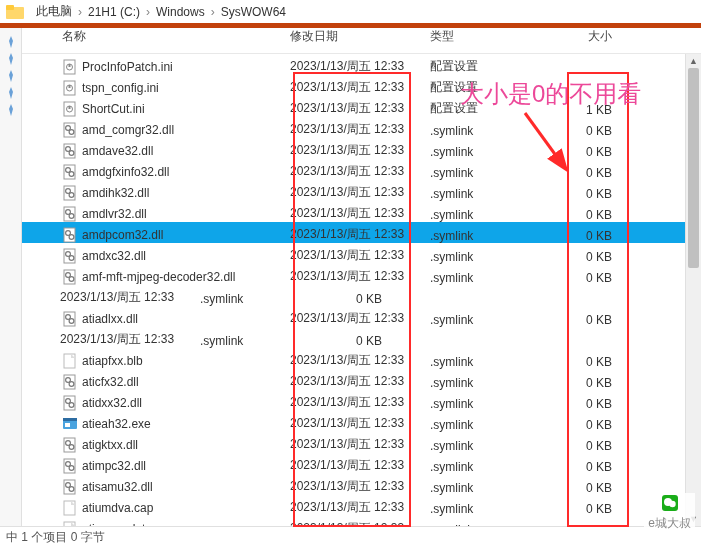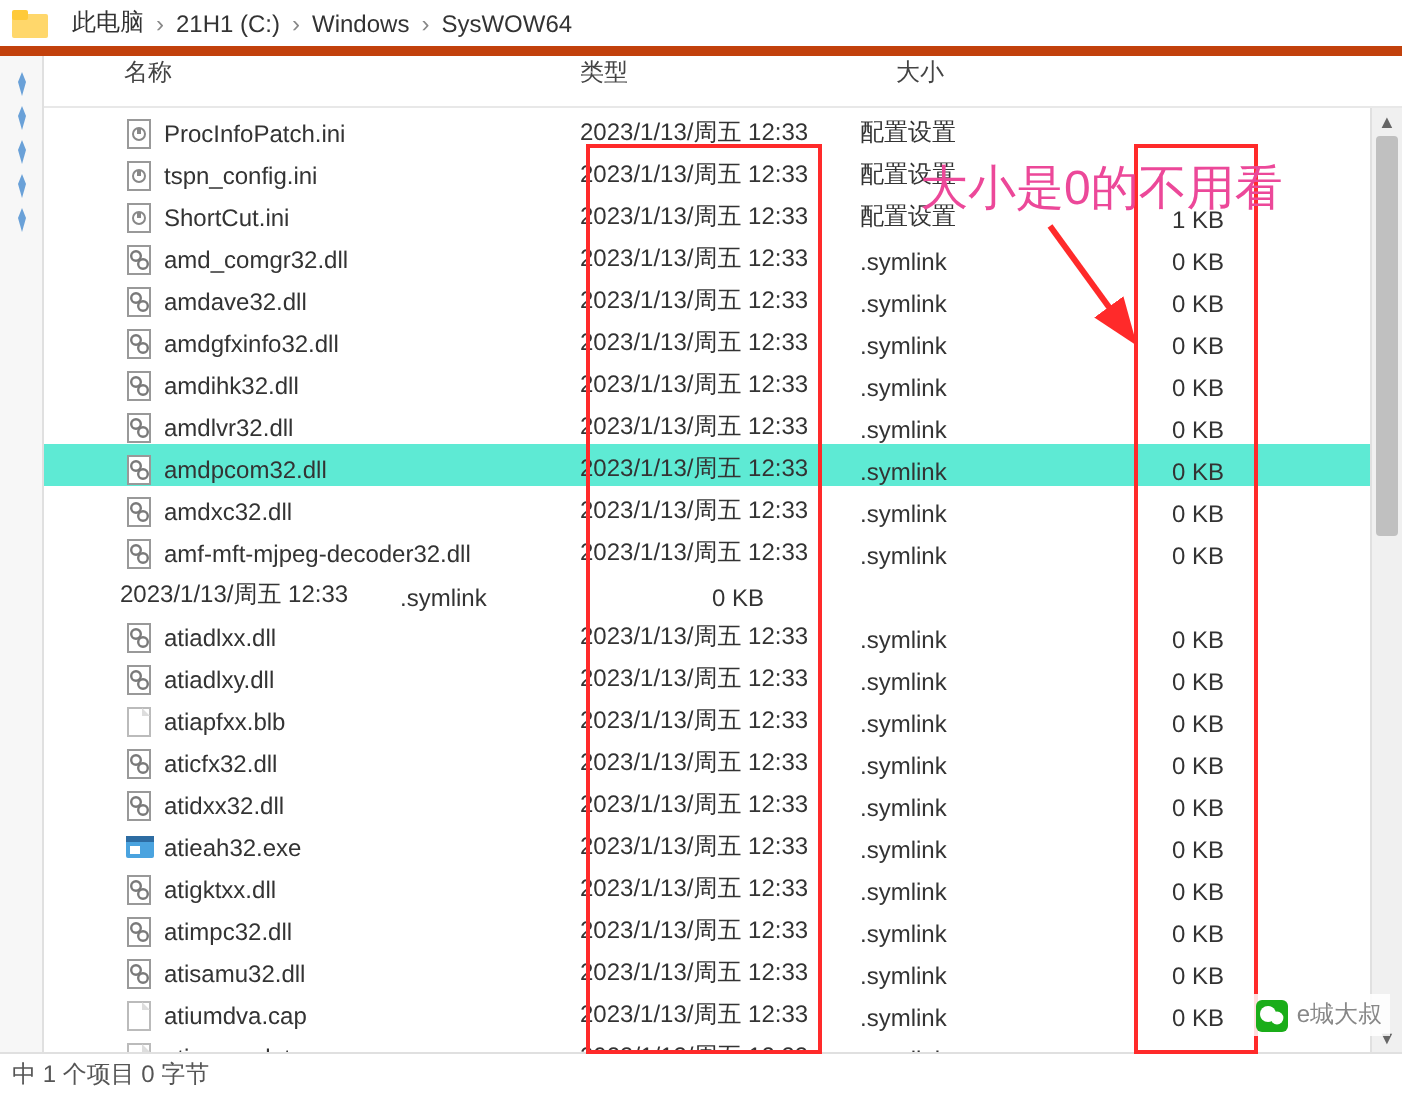--- a/index.html
+++ b/index.html
@@ -17,33 +17,33 @@
 .filepane { flex: 1; overflow: hidden; position: relative; }
 .header-row { display: flex; height: 26px; font-size: 12px; color: #444; border-bottom: 1px solid #e8e8e8; }
 .col-icon { width: 38px; flex-shrink: 0; }
 .col-name { width: 230px; flex-shrink: 0; padding-left: 2px; }
 .col-date { width: 140px; flex-shrink: 0; }
 .col-type { width: 110px; flex-shrink: 0; }
 .col-size { width: 90px; flex-shrink: 0; text-align: right; padding-right: 18px; }
 
 .rows { }
 .row { display: flex; height: 21px; align-items: flex-end; font-size: 12px; color: #333; }
-.row.selected { background: #5eead4; }
+.row.selected { background: #0ea5e9; }
 .row .col-name { display: flex; align-items: center; gap: 4px; }
 .file-ico { width: 16px; height: 16px; flex-shrink: 0; }
 
 .statusbar { position: absolute; bottom: 0; left: 0; right: 0; height: 22px; border-top: 1px solid #e0e0e0; font-size: 12px; color: #555; display: flex; align-items: center; padding: 0 6px; background: #fff; }
 
 
 .anno-box1 { position: absolute; border: 2px solid #ff2a2a; left: 293px; top: 72px; width: 118px; height: 455px; pointer-events: none; }
 .anno-box2 { position: absolute; border: 2px solid #ff2a2a; left: 567px; top: 72px; width: 62px; height: 455px; pointer-events: none; }
 .anno-text { position: absolute; left: 460px; top: 78px; color: #ec4899; font-size: 24px; font-weight: 500; pointer-events: none; white-space: nowrap; }
 .anno-arrow { position: absolute; left: 520px; top: 108px; pointer-events: none; }
 
-.watermark { position: absolute; right: 6px; bottom: 30px; display: flex; align-items: center; gap: 4px; font-size: 12px; color: #888; background: rgba(255,255,255,0.85); padding: 2px 4px; }
+.watermark { position: absolute; right: 6px; bottom: 14px; display: flex; align-items: center; gap: 4px; font-size: 12px; color: #888; background: rgba(255,255,255,0.85); padding: 2px 4px; flex-direction: column; }
 .watermark .wm-ico { width: 16px; height: 16px; border-radius: 3px; background: #1aad19; display: flex; align-items: center; justify-content: center; }
 
 .scrollbar-v { position: absolute; right: 0; top: 54px; width: 16px; bottom: 22px; background: #f0f0f0; border-left: 1px solid #e0e0e0; }
 .scrollbar-v .thumb { position: absolute; left: 2px; right: 2px; top: 14px; height: 200px; background: #c0c0c0; border-radius: 2px; }
 .scrollbar-v .arr { position: absolute; left: 0; right: 0; height: 14px; display: flex; align-items: center; justify-content: center; color: #666; font-size: 9px; }
 .scrollbar-v .arr.up { top: 0; }
 .scrollbar-v .arr.dn { bottom: 0; }
 
 svg { display: block; }
 </style>
@@ -92,20 +92,21 @@
         <svg viewBox="0 0 14 14">
           <path d="M7 1 L9 6 L7 13 L5 6 Z" fill="#6aa1d8"></path>
         </svg>
       </span>
   </div>
 
   <div class="filepane">
     <div class="header-row">
       <div class="col-icon"></div>
       <div class="col-name">名称</div>
+      <div class="col-date">修改日期</div>
       <div class="col-type">类型</div>
       <div class="col-size">大小</div>
     </div>
     <div class="rows" id="rows">
         <div class="row">
           <div class="col-icon"></div>
           <div class="col-name">
             <span class="file-ico">
               <svg viewBox="0 0 16 16">
                 <rect x="2" y="1" width="11" height="14" fill="#fff" stroke="#999"></rect>
@@ -296,30 +297,20 @@
               </svg>
             </span>
             <span>atiadlxx.dll</span>
           </div>
           <div class="col-date">2023/1/13/周五 12:33</div>
           <div class="col-type">.symlink</div>
           <div class="col-size">0 KB</div>
         </div>
         <div class="row">
           <div class="col-icon"></div>
-          <div class="col-name">
-            <span class="file-ico">
-              <svg viewBox="0 0 16 16">
-                <rect x="2" y="1" width="11" height="14" fill="#fff" stroke="#999"></rect>
-                <circle cx="6" cy="6" r="2.4" fill="none" stroke="#7a7a7a" stroke-width="1.2"></circle>
-                <circle cx="9.5" cy="10" r="2.4" fill="none" stroke="#7a7a7a" stroke-width="1.2"></circle>
-              </svg>
-            </span>
-            <span>atiadlxy.dll</span>
-          </div>
           <div class="col-date">2023/1/13/周五 12:33</div>
           <div class="col-type">.symlink</div>
           <div class="col-size">0 KB</div>
         </div>
         <div class="row">
           <div class="col-icon"></div>
           <div class="col-name">
             <span class="file-ico">
               <svg viewBox="0 0 16 16">
                 <rect x="2" y="1" width="11" height="14" fill="#fff" stroke="#bbb"></rect>

